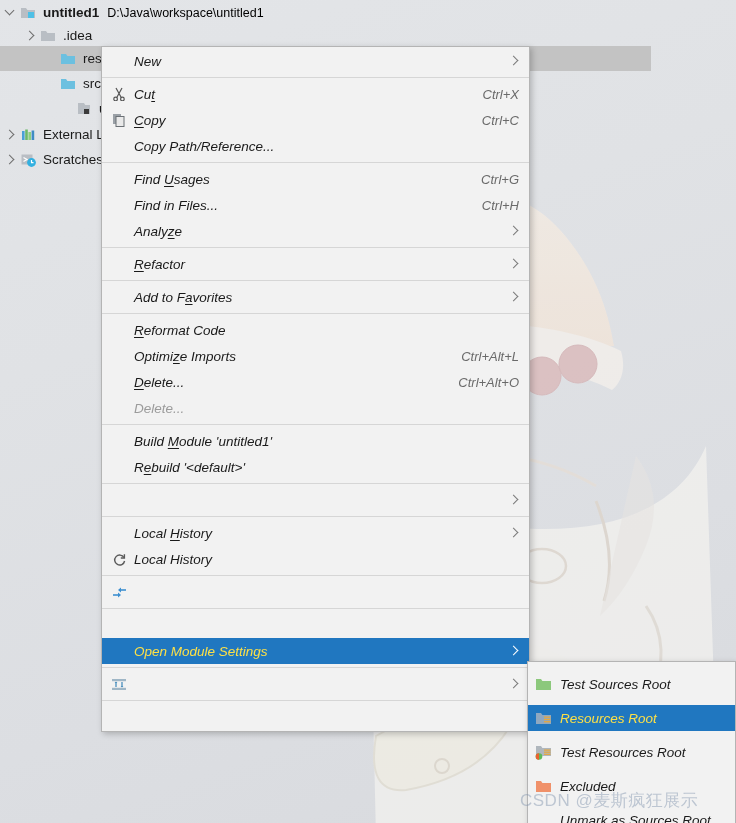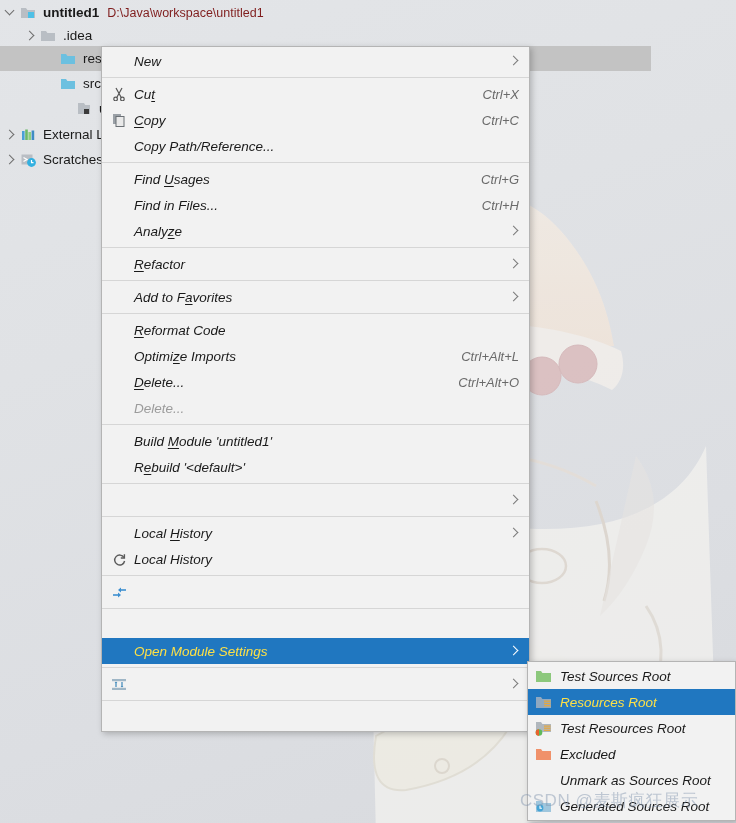--- a/index.html
+++ b/index.html
@@ -58,21 +58,21 @@
     position: absolute;
     border-right: 1.6px solid #6e6e6e;
     border-bottom: 1.6px solid #6e6e6e;
     width: 6px; height: 6px;
   }
   .tw.closed::after { left: 2px; top: 3px; transform: rotate(-45deg); }
   .tw.open::after   { left: 2px; top: 1px; transform: rotate(45deg); }
   .ti { width: 18px; height: 16px; margin-right: 5px; flex: 0 0 auto; }
   .tlabel { margin-right: 8px; }
   .tlabel.bold { font-weight: bold; }
-  .tpath { color: #7f1d1d; font-size: 12.5px; }
+  .tpath { color: #000000; font-size: 12.5px; }
 
   
   .menu {
     position: absolute;
     background: #f2f2f2;
     border: 1px solid #b4b4b4;
     box-shadow: 2px 2px 6px rgba(0,0,0,.22);
     padding: 1px 0;
     font-style: italic;
   }
@@ -101,21 +101,21 @@
     position: absolute; right: 2px; top: 9px;
     width: 6px; height: 6px;
     border-right: 1.5px solid #7a7a7a;
     border-bottom: 1.5px solid #7a7a7a;
     transform: rotate(-45deg);
   }
   .mi.highlight .mi-arrow::after { border-color: #ffffff; }
   .msep { height: 1px; background: #d6d6d6; margin: 3px 0; }
 
   
-  #sub-menu .mi { height: 26px; padding-left: 4px; }
+  #sub-menu .mi { height: 26px; padding-left: 4px; margin-top: 8px; }
   #sub-menu .mi .mi-icon { width: 24px; }
 
   
   u { text-decoration: underline; text-underline-offset: 2px; }
 
   
   .watermark {
     position: absolute;
     left: 520px; top: 789px;
     width: 216px;

